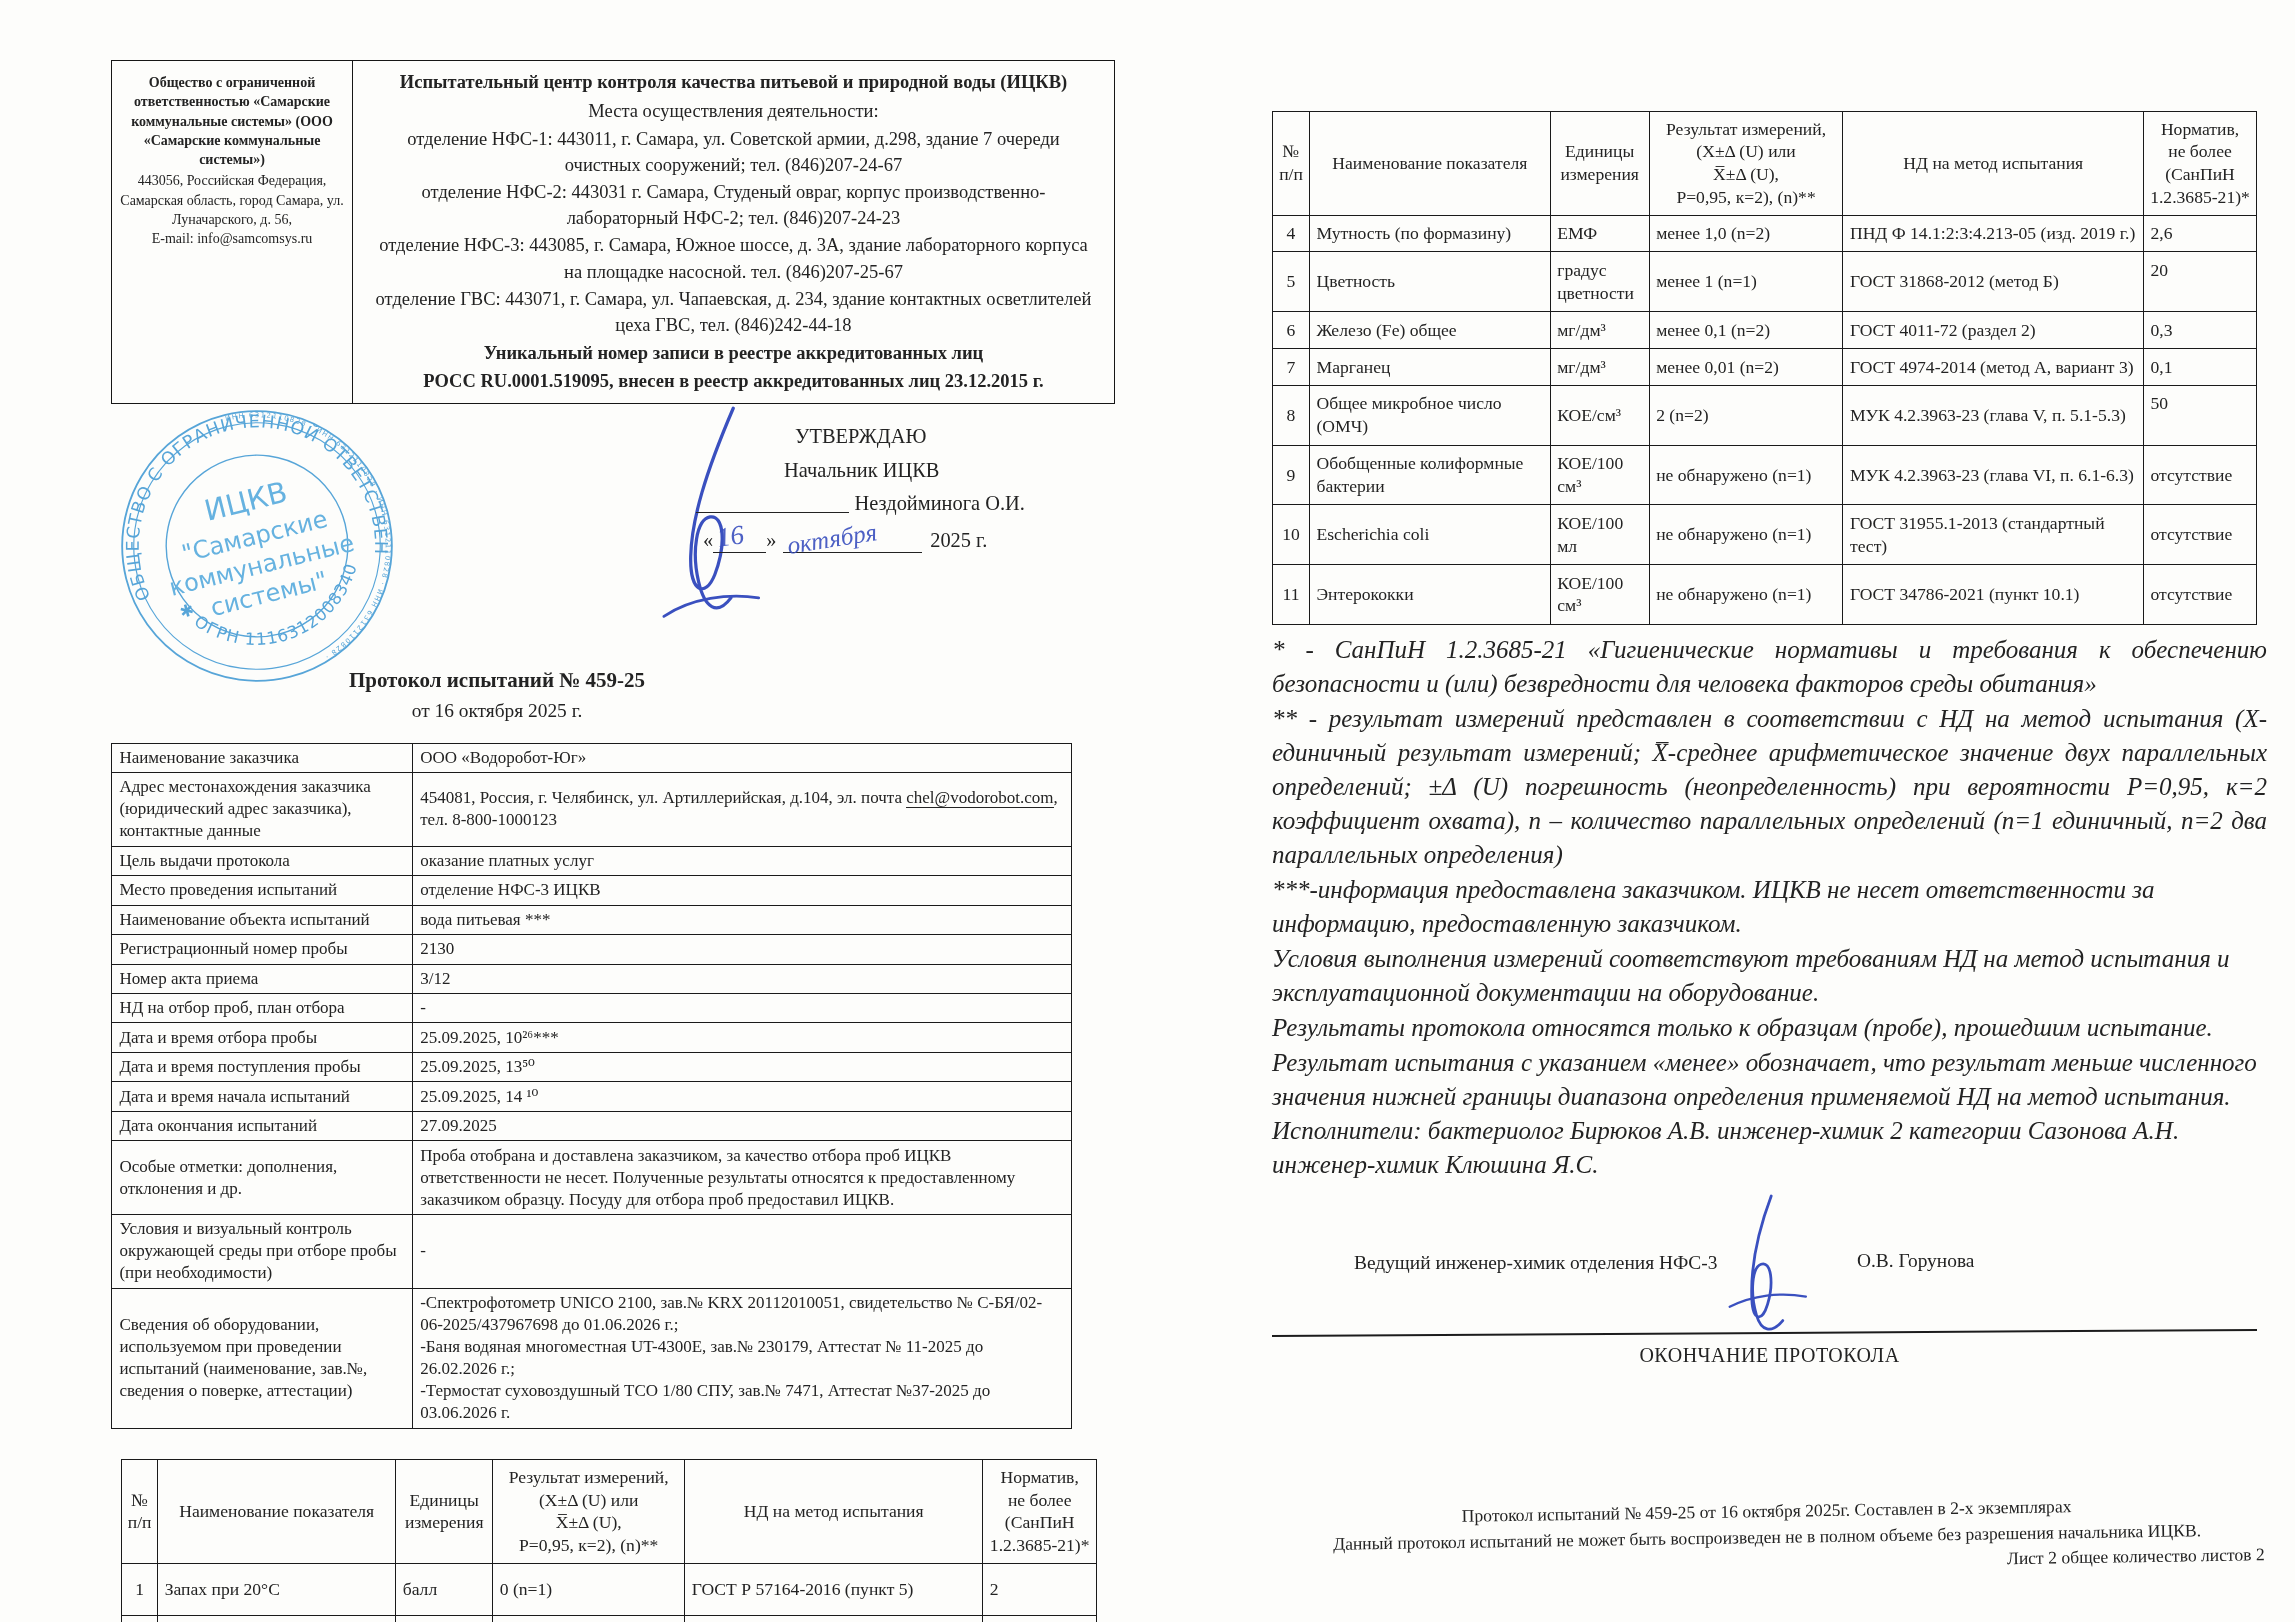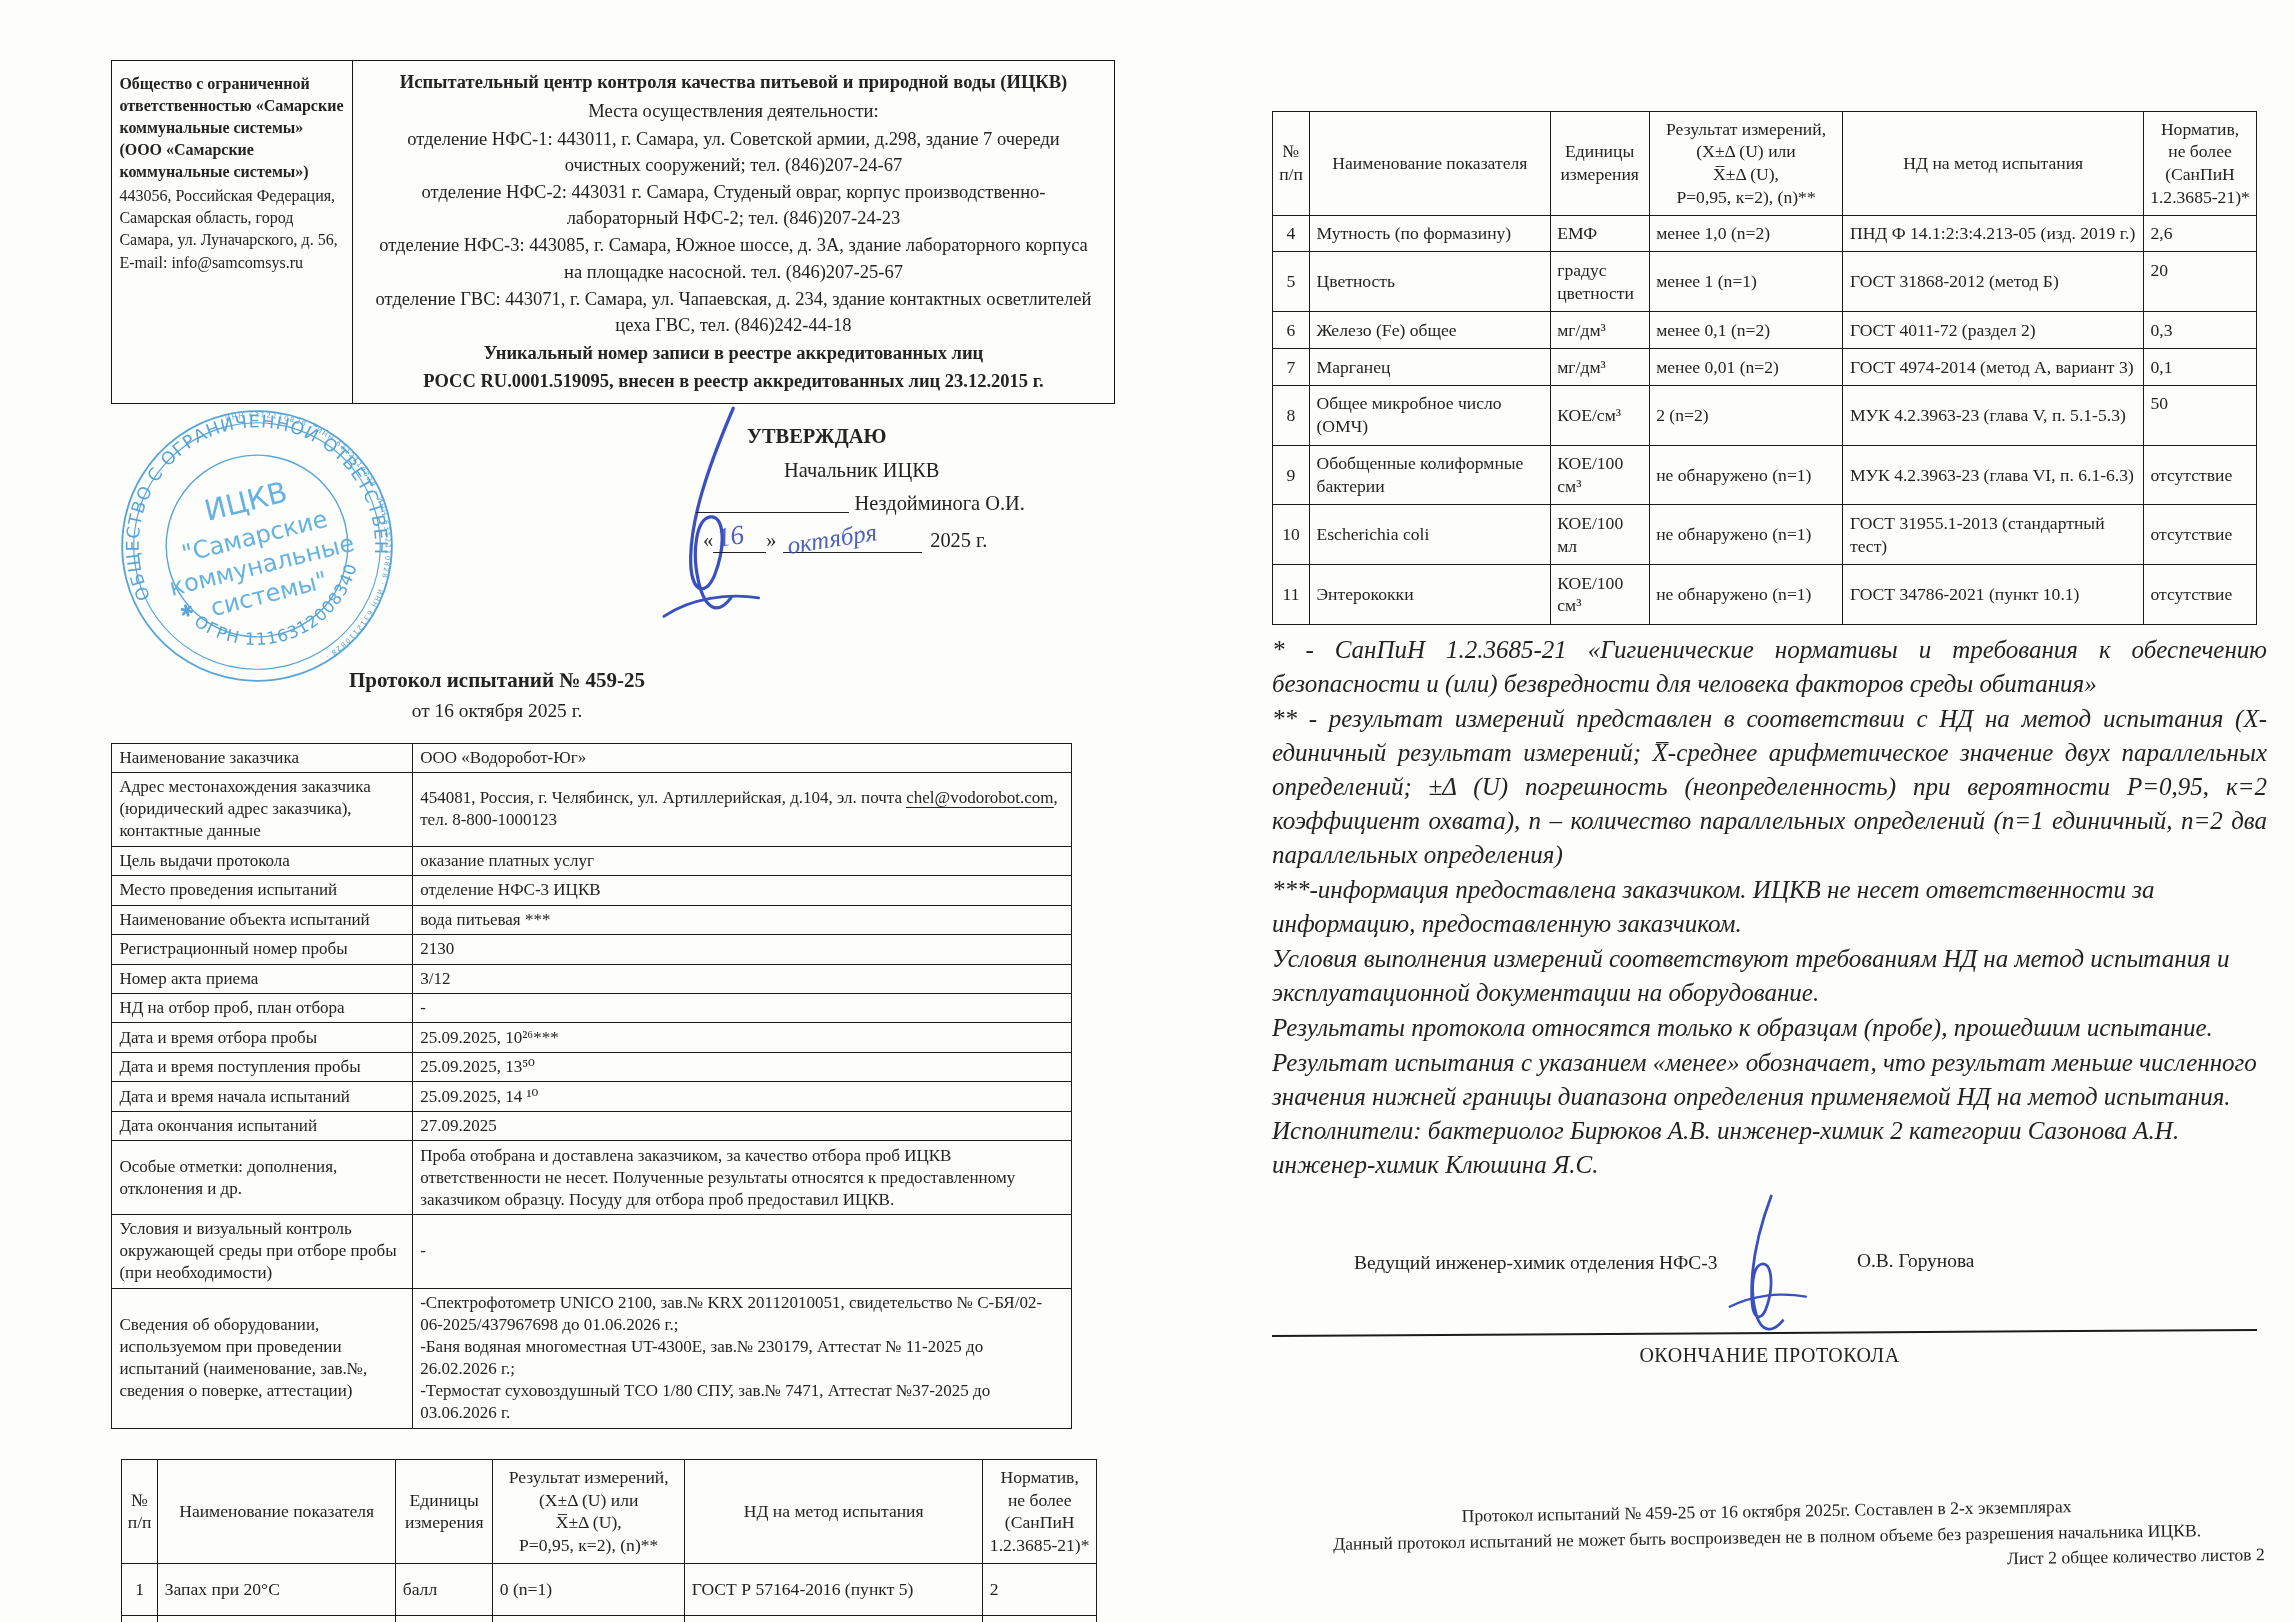--- a/index.html
+++ b/index.html
@@ -9,32 +9,32 @@
     font-family:"Liberation Serif","DejaVu Serif",serif;
   }
   
   .preline{white-space:pre-line;}
   .email{border-bottom:1.4px solid #232323;}
   table{border-collapse:collapse;}
   
   .page-left{position:absolute;left:111px;top:60px;width:1004px;}
   .org-table{display:flex;border:1.9px solid #161616;width:1004px;box-sizing:border-box;}
   .org-cell{width:241px;border-right:1.9px solid #161616;box-sizing:border-box;
-    padding:12px 7.4px;font-size:16px;line-height:1.38;}
+    padding:12px 7.4px;text-align:center;font-size:14px;line-height:1.38;}
   .org-name{font-weight:bold;}
   .org-addr{margin-top:1.9px;}
   .center-cell{flex:1;padding:8.3px 18.5px;text-align:center;font-size:18.5px;line-height:1.42;}
   .center-title{font-weight:bold;}
   .center-sub{margin-top:2.8px;}
   .branch{margin-top:0.9px;}
   .accred{font-weight:bold;margin-top:1.9px;}
   .middle-zone{position:relative;height:261px;}
   .stamp-wrap{position:absolute;left:6.5px;top:2.8px;width:278px;height:278px;}
   .approve{position:absolute;left:585px;top:19.4px;width:416px;font-size:20.4px;line-height:1.3;}
-  .approve-l1{margin-left:51px;font-weight:bold;}
+  .approve-l1{margin-left:99px;}
   .approve-l2{margin-left:88px;margin-top:7.4px;}
   .approve-l3{margin-top:6.5px;display:flex;}
   .sig-line{display:inline-block;width:153px;border-bottom:1.9px solid #222;height:22px;}
   .approve-name{margin-left:5.6px;}
   .approve-l4{margin-top:10.2px;margin-left:7px;display:flex;align-items:flex-end;}
   .blank{display:inline-block;border-bottom:1.9px solid #222;height:23px;position:relative;}
   .blank-day{width:53px;}
   .blank-month{width:139px;margin-left:6.5px;}
   .hand{position:absolute;left:3.7px;top:-10.2px;color:#3a50bf;font-size:27px;font-style:italic;
     transform:rotate(-9deg);opacity:.9;white-space:nowrap;}

